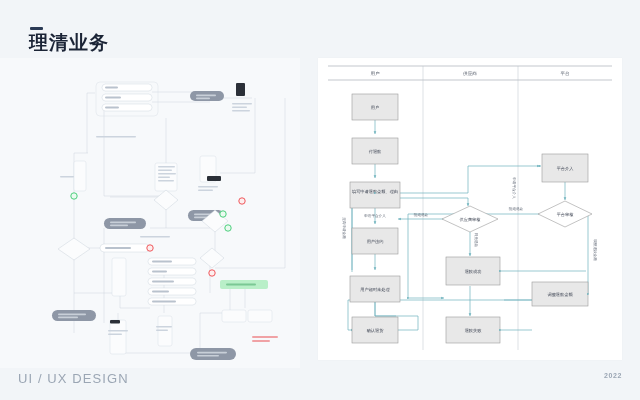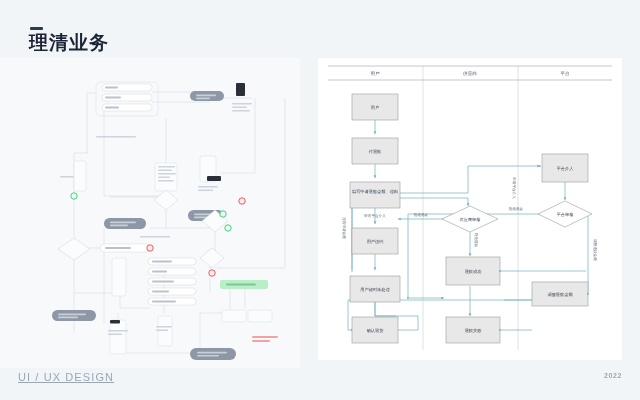--- a/index.html
+++ b/index.html
@@ -9,21 +9,21 @@
     font-family:"Liberation Sans","DejaVu Sans",sans-serif;
     -webkit-font-smoothing:antialiased;
   }
   #slide{position:relative;width:640px;height:400px;background:#f2f5f8;}
 
   
   .title-dash{position:absolute;left:30px;top:27px;width:13px;height:3px;background:#2b3a55;border-radius:1px;}
   .page-title{position:absolute;left:29px;top:33px;font-size:19px;font-weight:bold;color:#1b2436;letter-spacing:1px;line-height:1.1;}
 
   
-  .footer-left{position:absolute;left:18px;top:371px;font-size:11px;letter-spacing:1.1px;color:#9ba6b4;text-decoration:underline;}
+  .footer-left{position:absolute;left:18px;top:371px;font-size:13px;letter-spacing:1.1px;color:#9ba6b4;}
   .footer-right{position:absolute;right:18px;top:372px;font-size:7px;font-weight:bold;letter-spacing:.6px;color:#9ba6b4;}
 
   
   .panel-left{position:absolute;left:0px;top:58px;width:300px;height:310px;background:#f7f9fb;}
   .wf{position:absolute;left:0;top:0;width:300px;height:310px;}
 
   
   .panel-right{position:absolute;left:318px;top:58px;width:304px;height:302px;background:#ffffff;box-shadow:0 0 1px rgba(0,0,0,.06);}
   .fc{position:absolute;left:0;top:0;width:304px;height:302px;}
 

